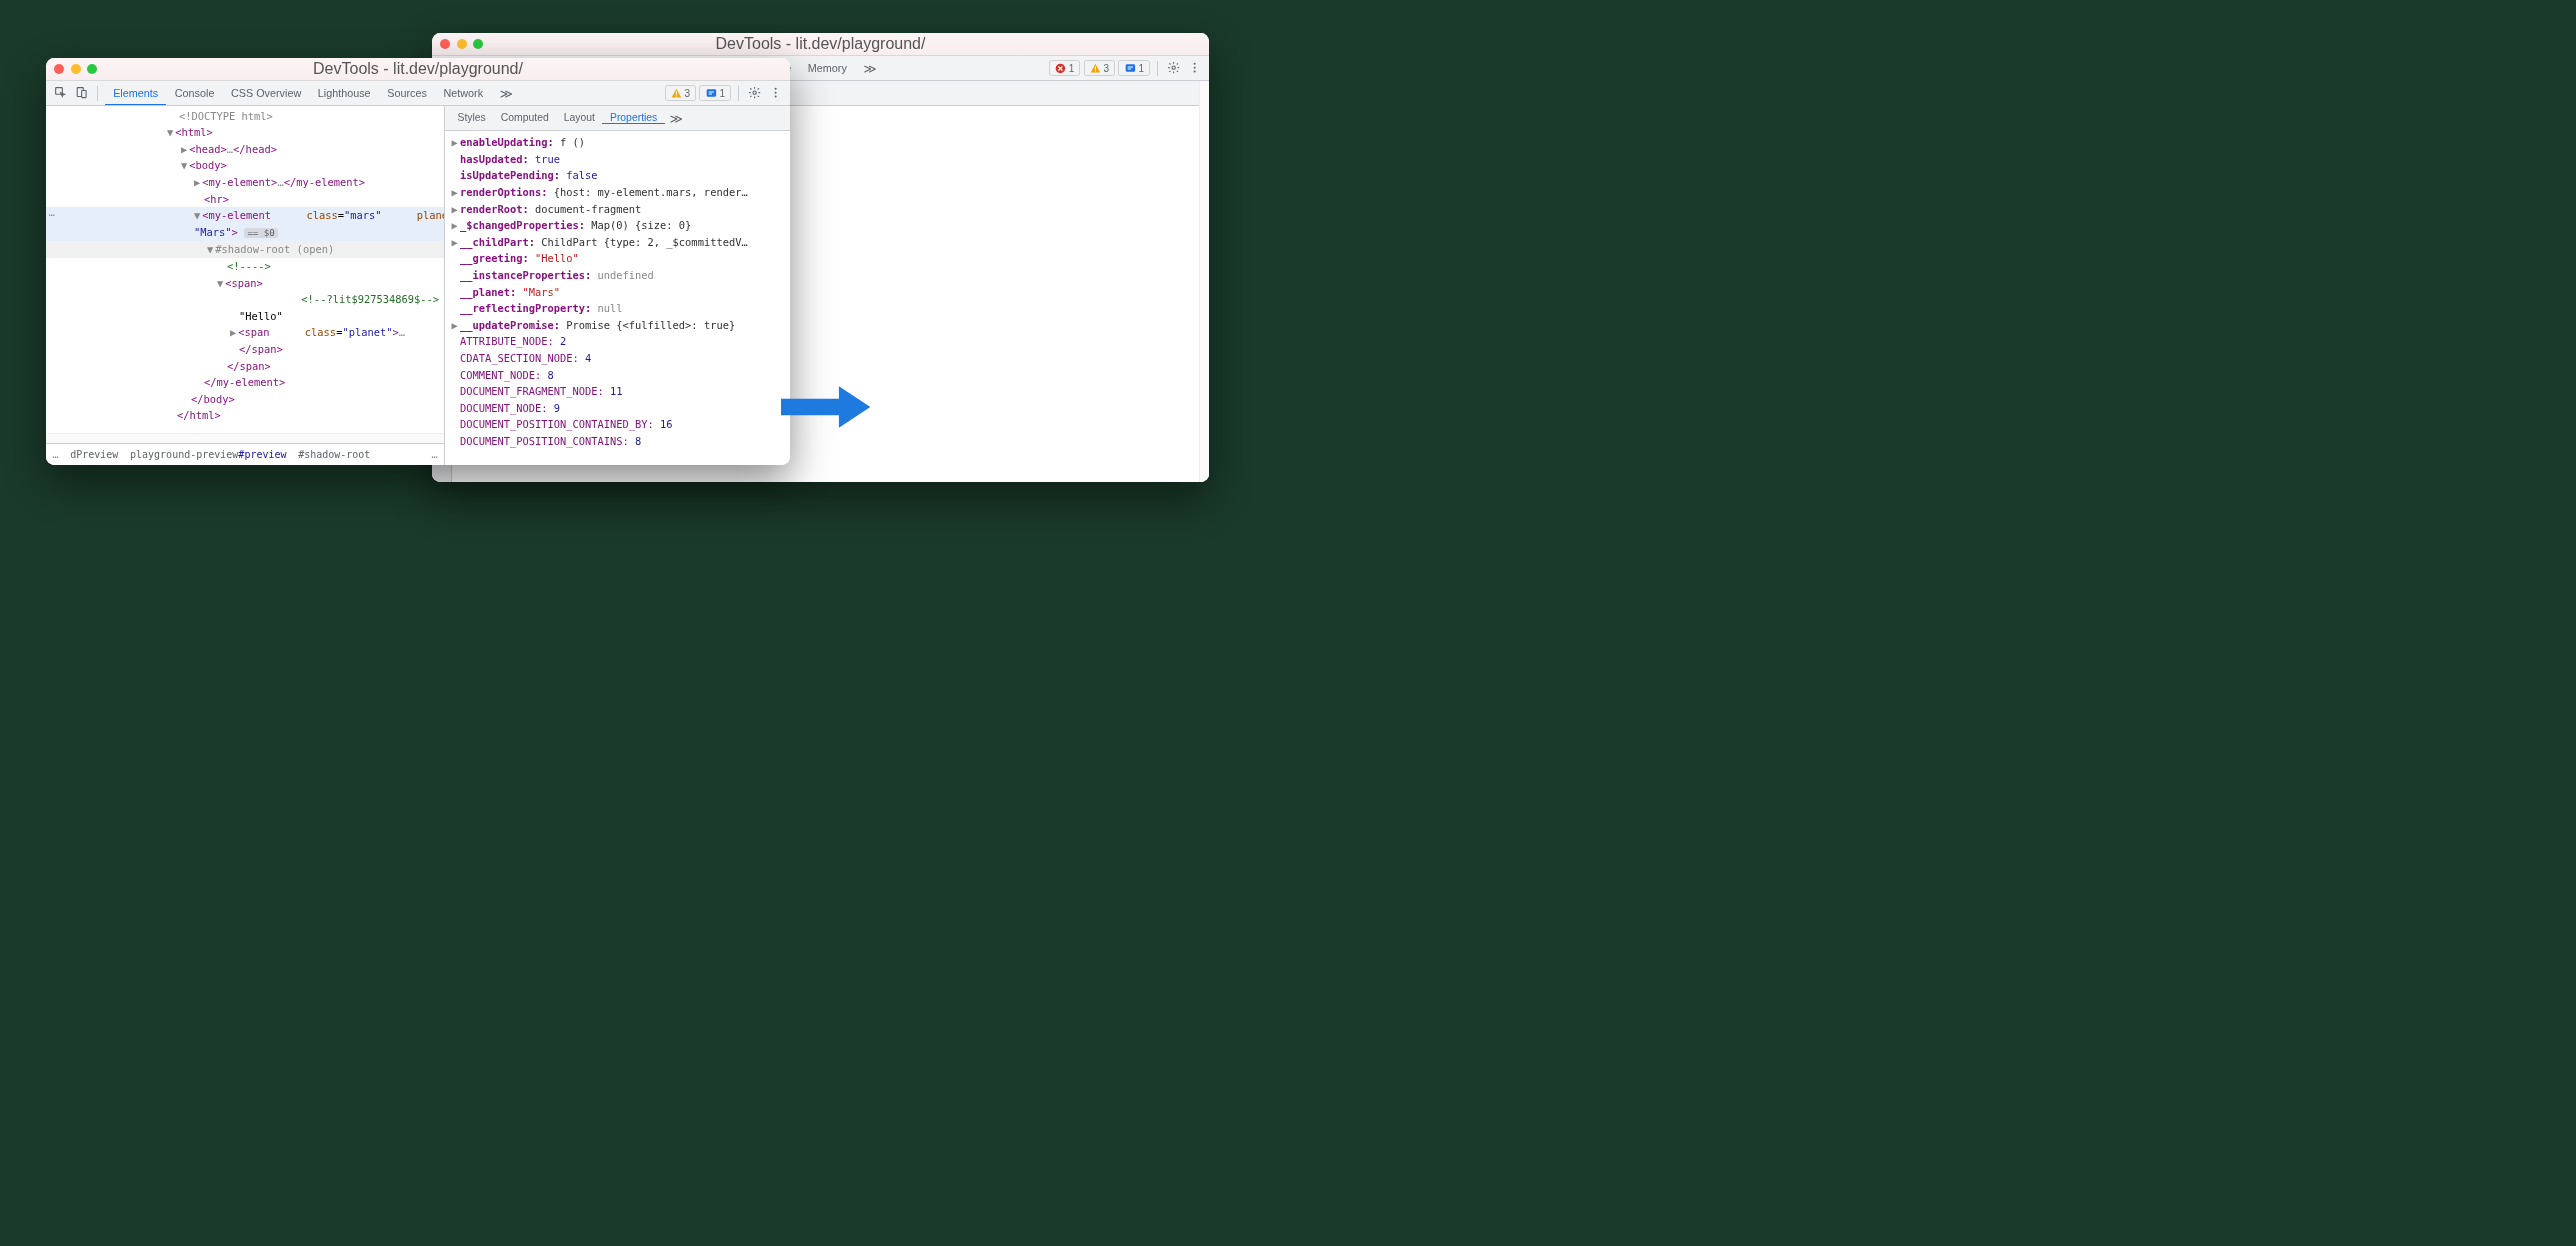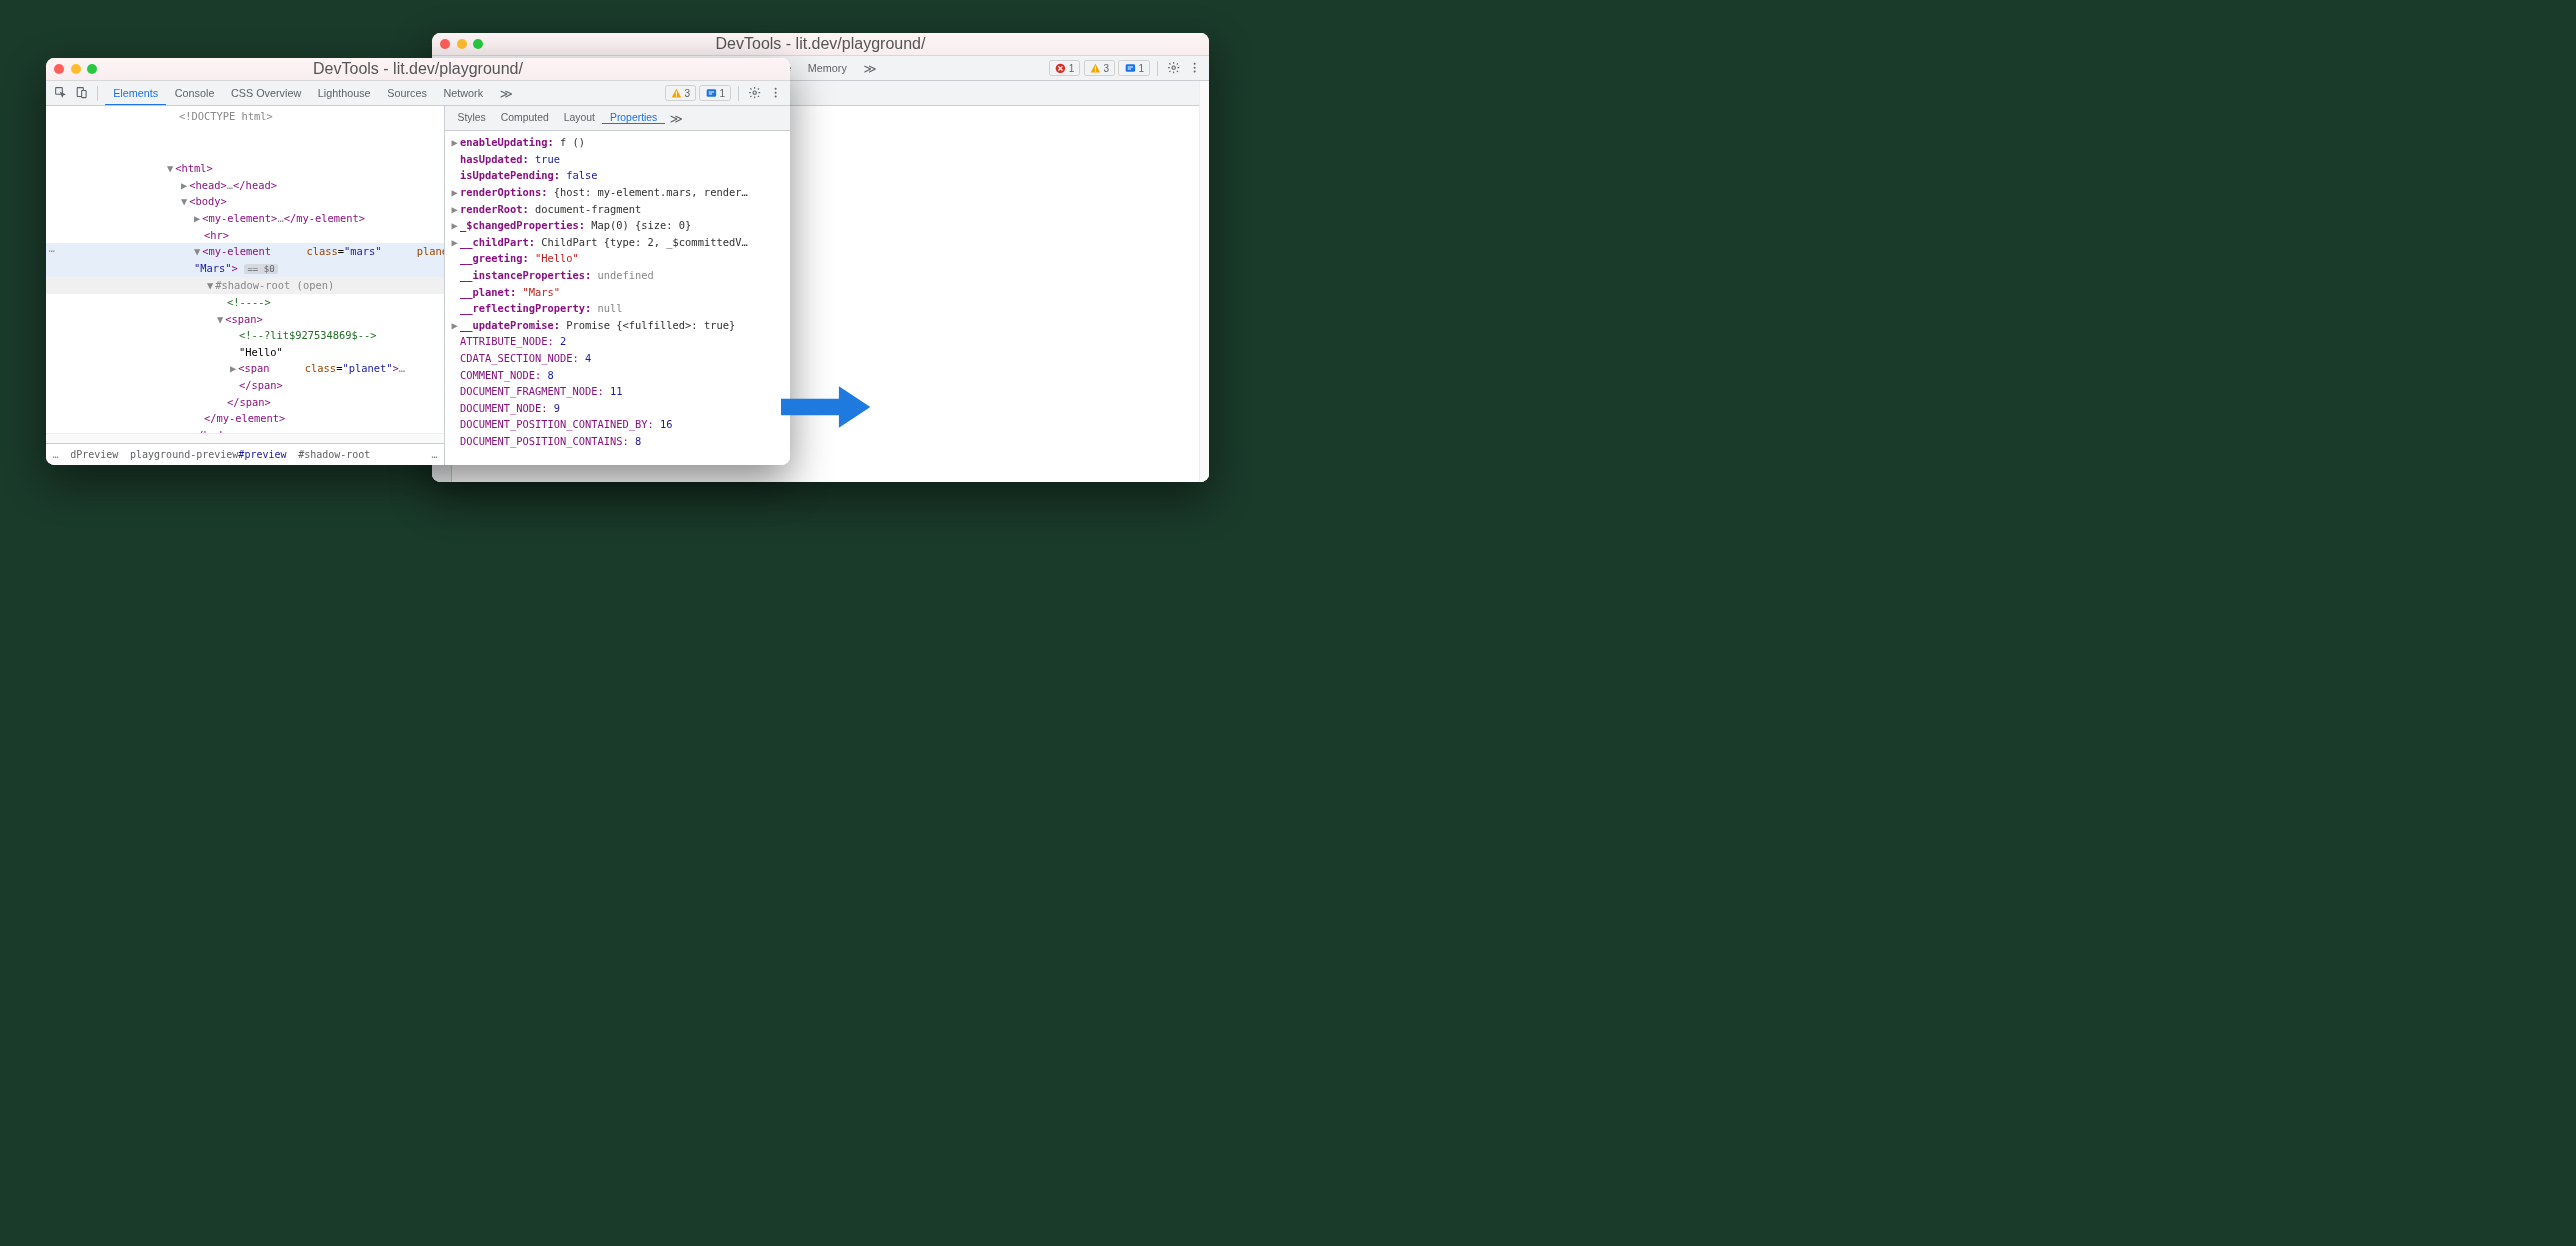--- a/index.html
+++ b/index.html
@@ -278,34 +278,34 @@
           <circle cx="12" cy="19" r="1.8"></circle>
         </svg>
     </div>
   </div>
 
   <div class="panel-body">
 
     <div class="dom-panel">
       <div class="dom-tree">
         <div class="dom-line" style="padding-left:133px;"><span class="grey">&lt;!DOCTYPE html&gt;</span></div>
-        <div class="dom-line" style="padding-left:121px;margin-top:36px;"><span class="tri">▼</span><span class="tg">&lt;html&gt;</span></div>
+        <div class="dom-line" style="padding-left:121px;"><span class="tri">▼</span><span class="tg">&lt;html&gt;</span></div>
         <div class="dom-line" style="padding-left:135px;"><span class="tri">▶</span><span class="tg">&lt;head&gt;</span><span class="grey">…</span><span class="tg">&lt;/head&gt;</span></div>
         <div class="dom-line" style="padding-left:135px;"><span class="tri">▼</span><span class="tg">&lt;body&gt;</span></div>
         <div class="dom-line" style="padding-left:148px;"><span class="tri">▶</span><span class="tg">&lt;my-element&gt;</span><span class="grey">…</span><span class="tg">&lt;/my-element&gt;</span></div>
         <div class="dom-line" style="padding-left:158px;"><span class="tg">&lt;hr&gt;</span></div>
         <div class="dom-line sel" style="padding-left:0; position:relative;">
           <span class="gutter-dots">⋯</span>
           <span style="padding-left:148px;"><span class="tri">▼</span><span class="tg">&lt;<span>my-element</span></span> <span class="at">class</span>=<span class="q">"<span>mars</span>"</span> <span class="at">planet</span>=</span>
         </div>
         <div class="dom-line sel" style="padding-left:148px;"><span class="q">"<span>Mars</span>"</span><span class="tg">&gt;</span> <span class="selbadge">== $0</span></div>
         <div class="dom-line hl" style="padding-left:161px;"><span class="tri">▼</span><span class="grey">#shadow-root (open)</span></div>
         <div class="dom-line" style="padding-left:181px;"><span class="cm">&lt;!----&gt;</span></div>
         <div class="dom-line" style="padding-left:171px;"><span class="tri">▼</span><span class="tg">&lt;span&gt;</span></div>
-        <div class="dom-line" style="padding-left:193px;"><span class="cm">&lt;!--?lit$927534869$--&gt;</span></div>
+        <div class="dom-line" style="padding-left:193px;text-align:right;"><span class="cm">&lt;!--?lit$927534869$--&gt;</span></div>
         <div class="dom-line" style="padding-left:193px;"><span>"Hello"</span></div>
         <div class="dom-line" style="padding-left:184px;"><span class="tri">▶</span><span class="tg">&lt;span </span><span class="at">class</span>=<span class="q">"<span>planet</span>"</span><span class="tg">&gt;</span><span class="grey">…</span></div>
         <div class="dom-line" style="padding-left:193px;"><span class="tg">&lt;/span&gt;</span></div>
         <div class="dom-line" style="padding-left:181px;"><span class="tg">&lt;/span&gt;</span></div>
         <div class="dom-line" style="padding-left:158px;"><span class="tg">&lt;/my-element&gt;</span></div>
         <div class="dom-line" style="padding-left:145px;"><span class="tg">&lt;/body&gt;</span></div>
         <div class="dom-line" style="padding-left:131px;"><span class="tg">&lt;/html&gt;</span></div>
       </div>
       <div class="dom-scrollbar-h"></div>
       <div class="breadcrumbs">

